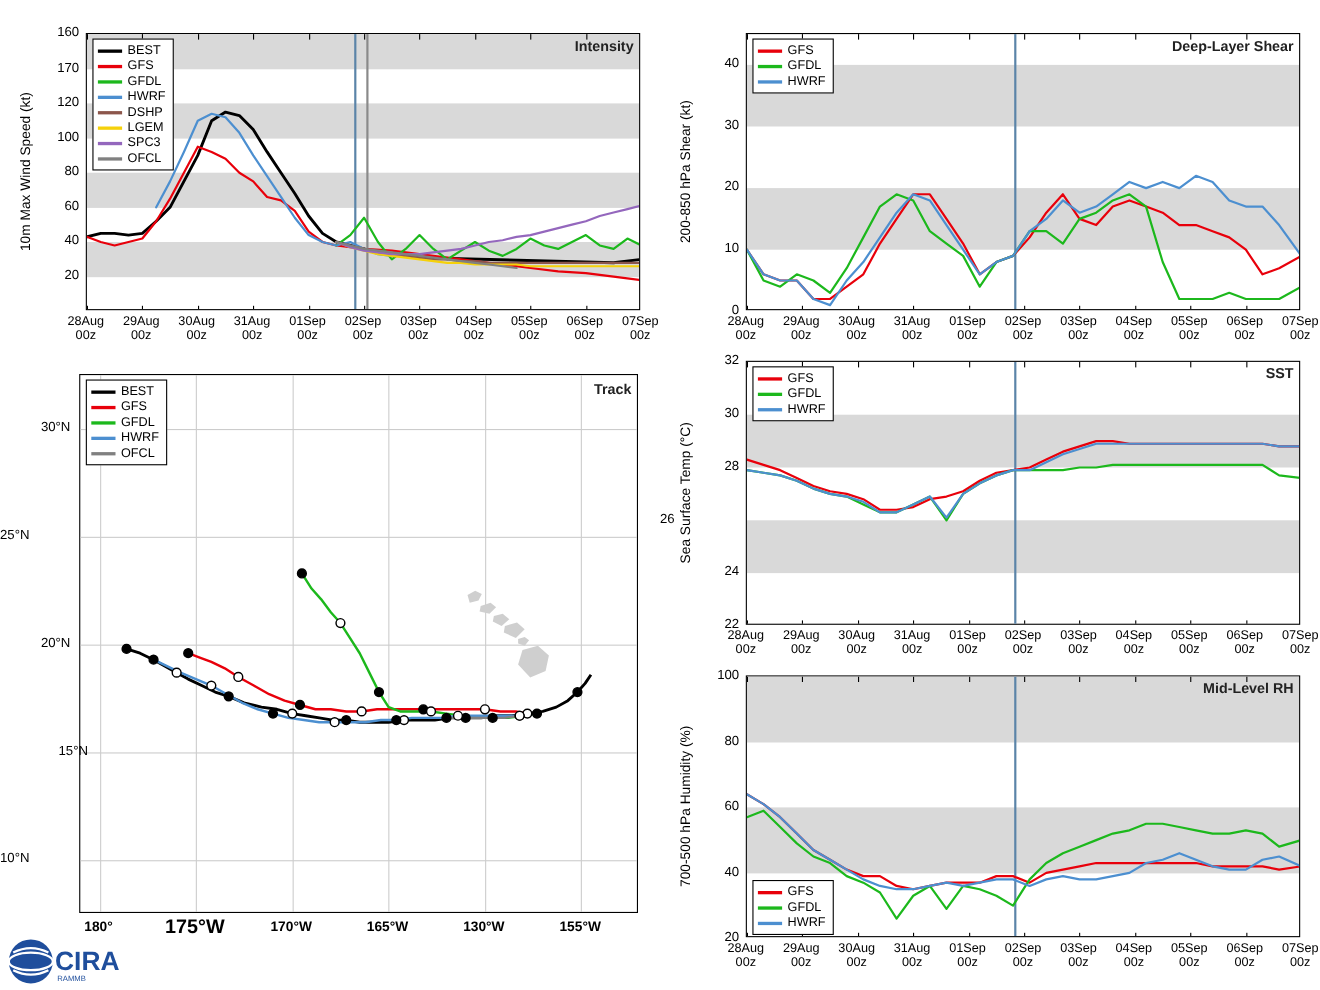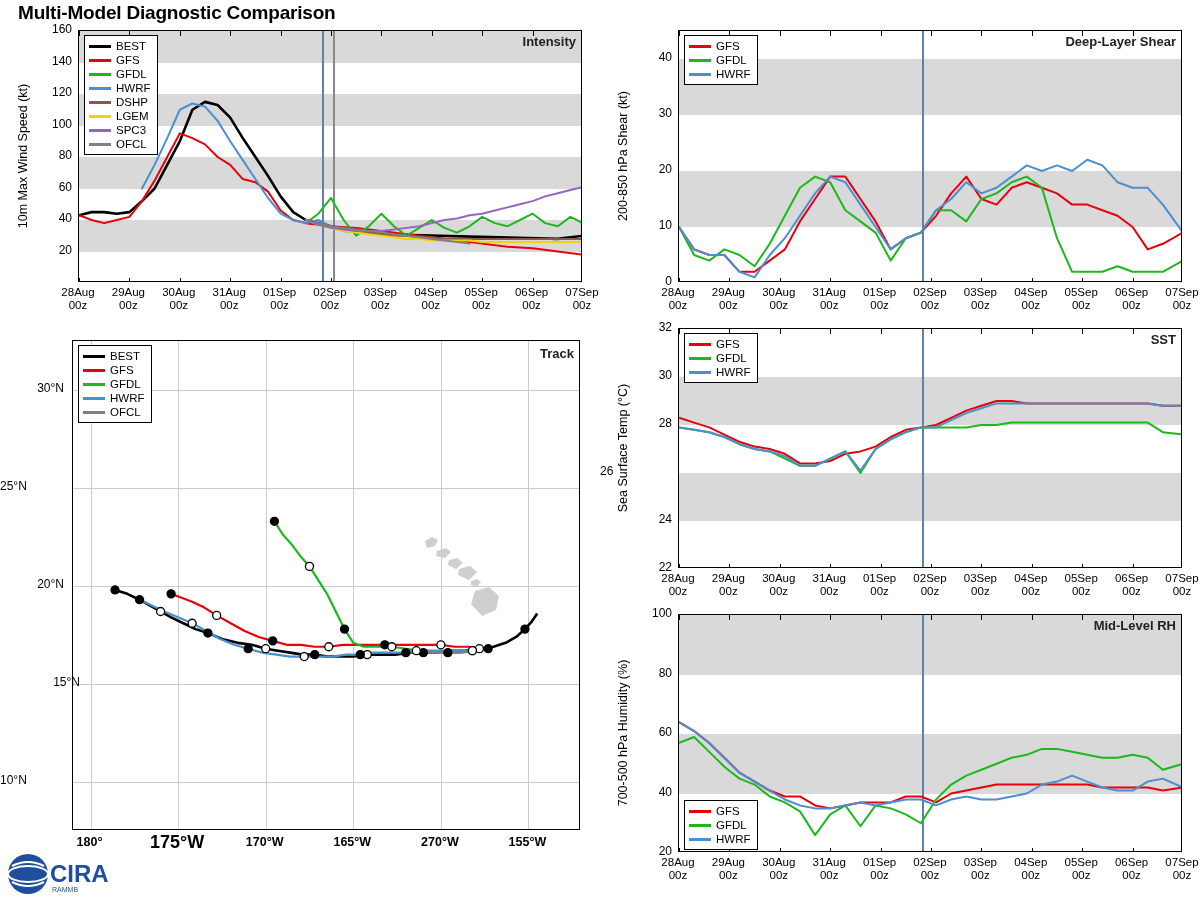--- a/index.html
+++ b/index.html
@@ -24,21 +24,20 @@
   .vline{position:absolute;width:2px;background:#5b84a8;}
   .vline2{position:absolute;width:2px;background:#8a8a8a;}
   svg{display:block;}
   .logo{position:absolute;left:6px;bottom:4px;}
 </style>
 </head>
 <body>
 
 <div id="root">
 
-  <div class="abs title-left">Multi-Model Diagnostic Comparison</div>
 
   <div class="panel" id="panel-intensity" style="left: 0px; top: 22px; width: 600px; height: 300px;">
       <div class="plotbox" style="left: 78px; top: 8px; width: 504px; height: 252px;">
         <div class="band" style="top: 189px; height: 31.5px;"></div>
         <div class="band" style="top: 126px; height: 31.5px;"></div>
         <div class="band" style="top: 63px; height: 31.5px;"></div>
         <div class="band" style="top: 0px; height: 31.5px;"></div>
         <div class="vline" style="left: 243.44px; top: 0px; height: 252px;"></div>
         <div class="vline2" style="left: 253.52px; top: 0px; height: 252px;"></div>
         <svg width="504" height="252" style="position: absolute; left: 0px; top: 0px;">
@@ -72,21 +71,21 @@
         <div class="gridline" style="left: 453.6px; top: 247px; width: 1px; height: 5px; background: rgb(0, 0, 0);"></div>
         <div class="gridline" style="left: 453.6px; top: 0px; width: 1px; height: 5px; background: rgb(0, 0, 0);"></div>
       </div>
       <div class="panel-title" style="right: 24px; top: 12px;">Intensity</div>
       <div class="tick" style="left: 0px; width: 72px; text-align: right; top: 220.5px;">20</div>
       <div class="tick" style="left: 0px; width: 72px; text-align: right; top: 189px;">40</div>
       <div class="tick" style="left: 0px; width: 72px; text-align: right; top: 157.5px;">60</div>
       <div class="tick" style="left: 0px; width: 72px; text-align: right; top: 126px;">80</div>
       <div class="tick" style="left: 0px; width: 72px; text-align: right; top: 94.5px;">100</div>
       <div class="tick" style="left: 0px; width: 72px; text-align: right; top: 63px;">120</div>
-      <div class="tick" style="left: 0px; width: 72px; text-align: right; top: 31.5px;">140</div>
+      <div class="tick" style="left: 0px; width: 72px; text-align: right; top: 31.5px;">170</div>
       <div class="tick" style="left: 0px; width: 72px; text-align: right; top: 0px;">160</div>
       <div class="tickx" style="left: 52px; width: 52px; top: 264px;">28Aug
 00z</div>
       <div class="tickx" style="left: 102.4px; width: 52px; top: 264px;">29Aug
 00z</div>
       <div class="tickx" style="left: 152.8px; width: 52px; top: 264px;">30Aug
 00z</div>
       <div class="tickx" style="left: 203.2px; width: 52px; top: 264px;">31Aug
 00z</div>
       <div class="tickx" style="left: 253.6px; width: 52px; top: 264px;">01Sep
@@ -202,21 +201,21 @@
       <div class="panel-title" style="right: 26px; top: 16px;">Track</div>
       <div class="tick" style="left: 0px; width: 64px; top: 443px;">10°N</div>
       <div class="tick" style="left: 16px; width: 64px; text-align: right; top: 345px;">15°N</div>
       <div class="tick" style="left: 0px; width: 64px; text-align: right; top: 247px;">20°N</div>
       <div class="tick" style="left: 0px; width: 64px; top: 149px;">25°N</div>
       <div class="tick" style="left: 0px; width: 64px; text-align: right; top: 51px;">30°N</div>
       <div class="tickx" style="left: 55.5172px; width: 68px; top: 506px; font-size: 12.5px; font-weight: bold;">180°</div>
       <div class="tickx" style="left: 143.103px; width: 68px; top: 506px; font-size: 18px; font-weight: bold;">175°W</div>
       <div class="tickx" style="left: 230.69px; width: 68px; top: 506px; font-size: 12.5px; font-weight: bold;">170°W</div>
       <div class="tickx" style="left: 318.276px; width: 68px; top: 506px; font-size: 12.5px; font-weight: bold;">165°W</div>
-      <div class="tickx" style="left: 405.862px; width: 68px; top: 506px; font-size: 12.5px; font-weight: bold;">270°W</div>
+      <div class="tickx" style="left: 405.862px; width: 68px; top: 506px; font-size: 12.5px; font-weight: bold;">130°W</div>
       <div class="tickx" style="left: 493.448px; width: 68px; top: 506px; font-size: 12.5px; font-weight: bold;">155°W</div>
       <div class="legend" style="left: 78px; top: 15px;">
         <div class="row">
           <span class="sw" style="background: rgb(0, 0, 0);"></span>
           <span class="lbl">BEST</span>
         </div>
         <div class="row">
           <span class="sw" style="background: rgb(232, 0, 11);"></span>
           <span class="lbl">GFS</span>
         </div>

